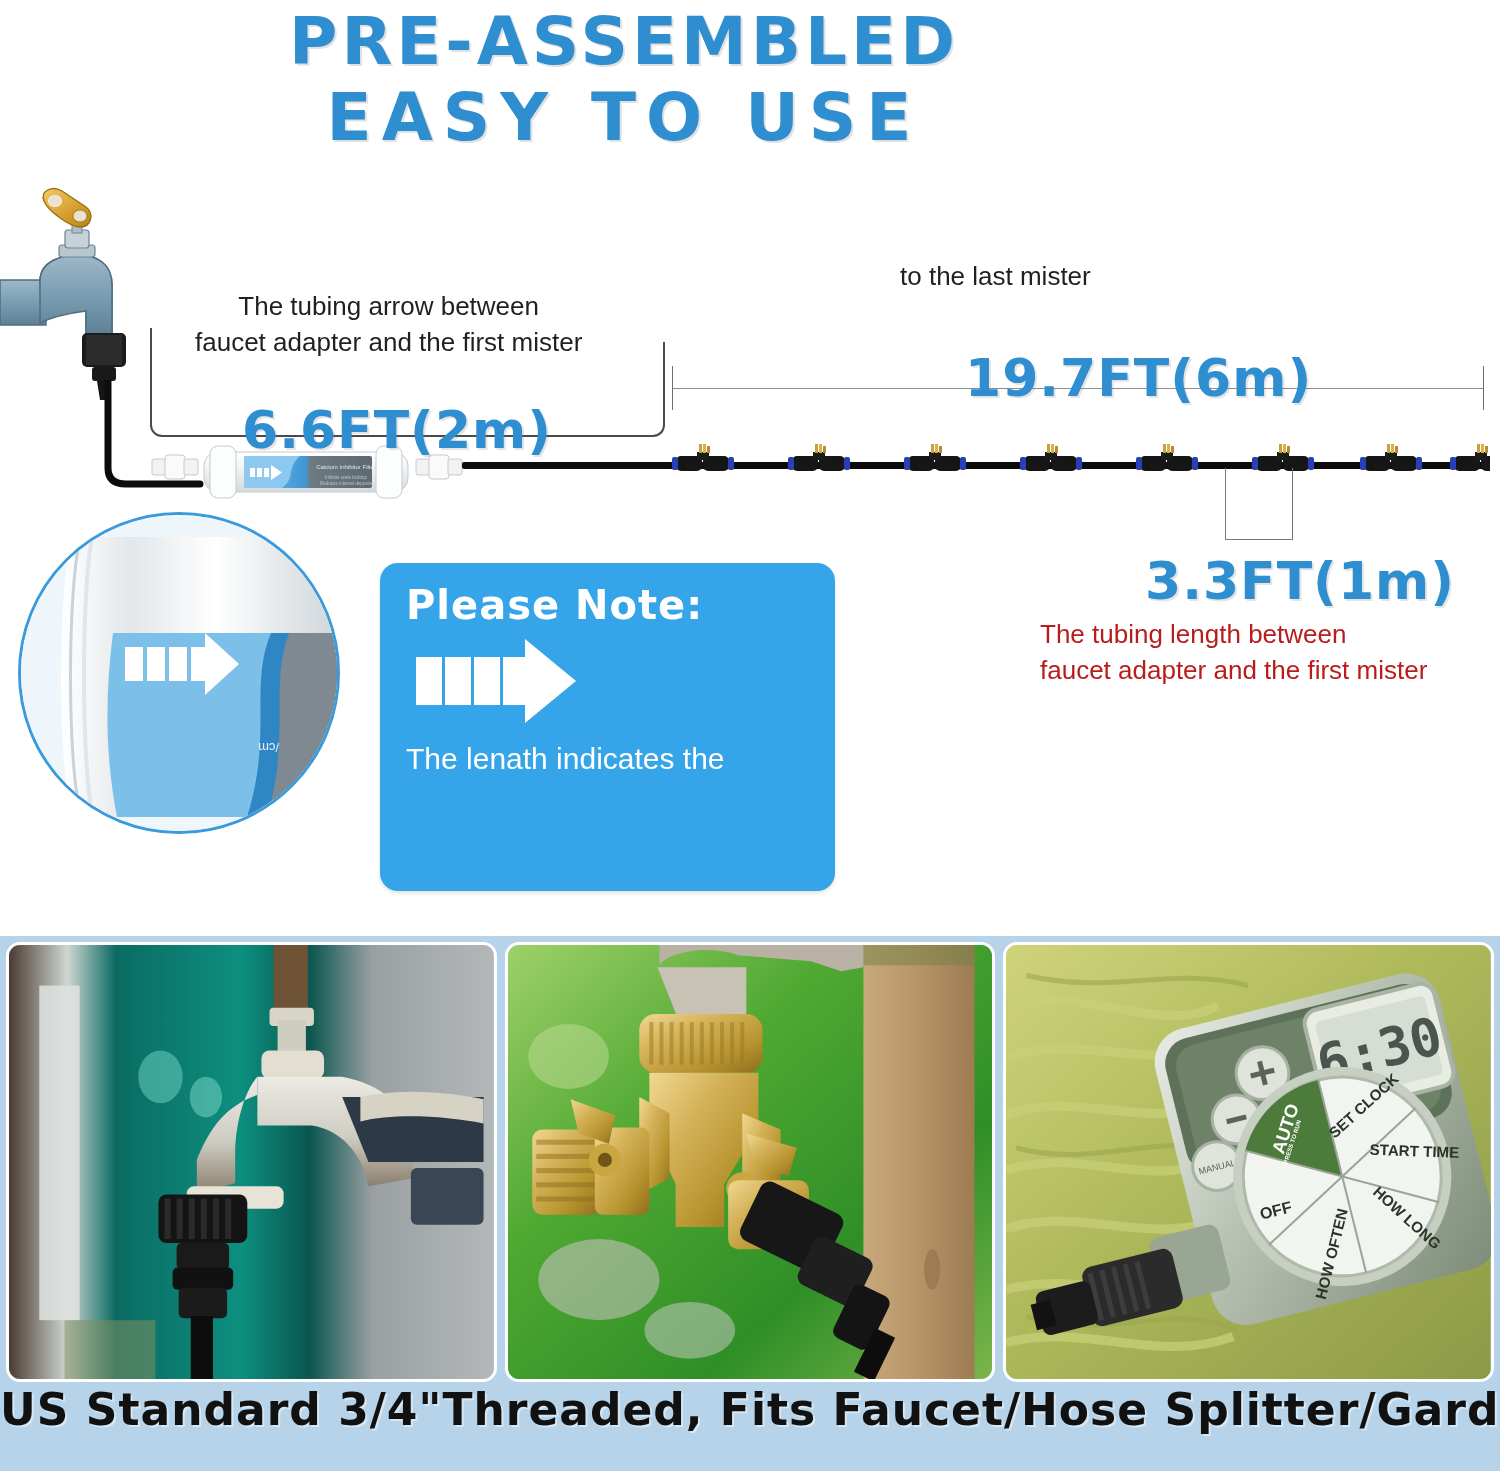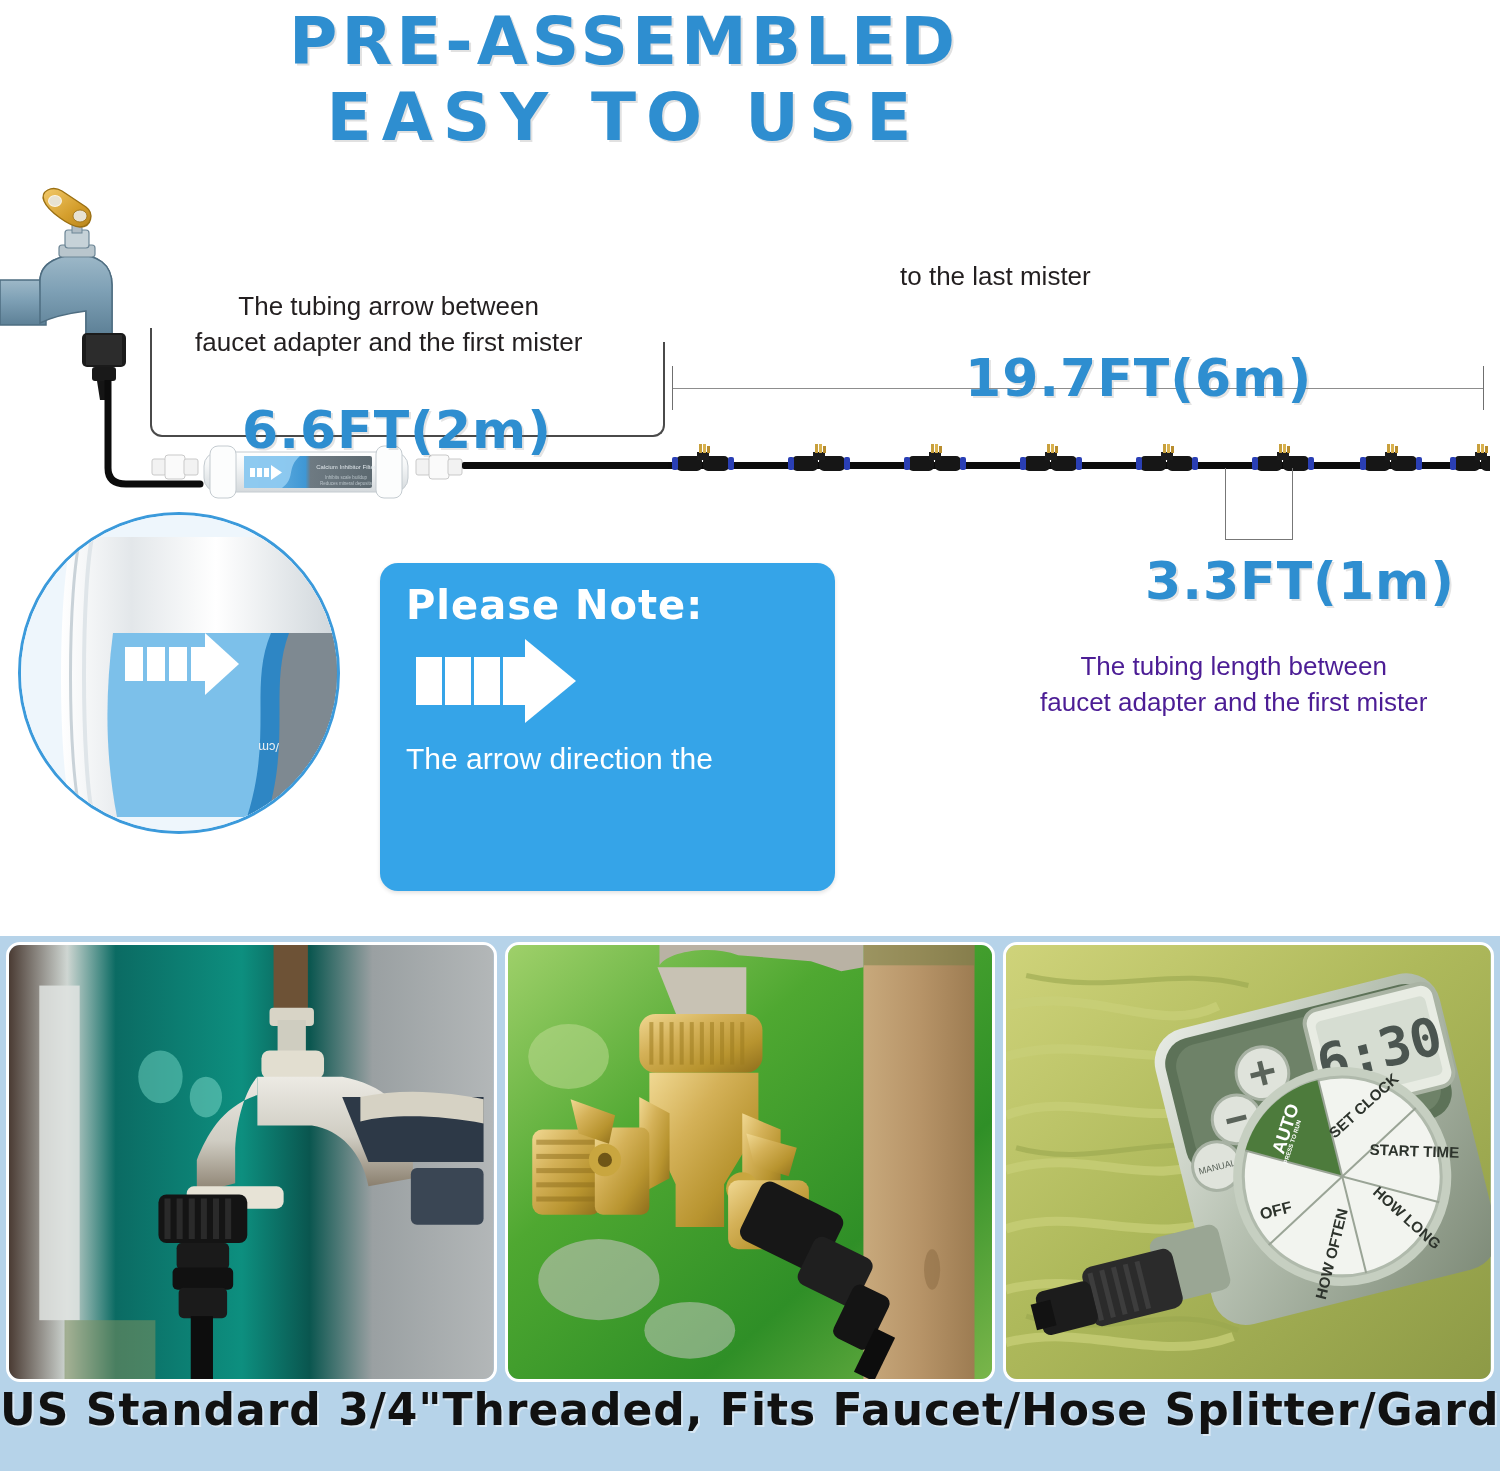--- a/index.html
+++ b/index.html
@@ -43,21 +43,21 @@
     white-space: nowrap; text-align: center;
   }
 
   #anno-left { left: 195px; top: 288px; }
   #dim-left  { position: absolute; left: 242px; top: 360px; margin-top: 41px; }
 
   #anno-right { left: 900px; top: 258px; }
   #dim-right  { position: absolute; left: 965px; top: 349px; }
 
   #dim-seg   { position: absolute; left: 1145px; top: 552px; }
-  #anno-seg  { position: absolute; left: 1040px; top: 648px; color:#4c1d95; font-size:26px; line-height:36px; text-align:center; white-space:nowrap;}
+  #anno-seg  { position: absolute; left: 1040px; top: 616px; color:#b91c1c; font-size:26px; line-height:36px; white-space:nowrap;}
 
   
   .bracket-left {
     position: absolute; left: 150px; top: 342px; width: 515px; height: 95px;
     border: 2px solid #4a4a4a; border-top: none;
     border-radius: 0 0 12px 12px;
   }
   .bracket-left:before {
     content:""; position:absolute; left:-2px; top:-14px; width:2px; height:14px; background:#4a4a4a;
   }
@@ -362,21 +362,21 @@
     <div class="note-title">Please  Note:</div>
     <div style="margin:8px 0 6px 10px">
       <svg width="210" height="88" viewBox="0 0 210 88">
         <rect x="0" y="20" width="26" height="48" fill="#fff"></rect>
         <rect x="29" y="20" width="26" height="48" fill="#fff"></rect>
         <rect x="58" y="20" width="26" height="48" fill="#fff"></rect>
         <rect x="87" y="20" width="22" height="48" fill="#fff"></rect>
         <path d="M109 2 L160 44 L109 86 Z" fill="#fff"></path>
       </svg>
     </div>
-    <div class="note-body">The arrow direction the</div>
+    <div class="note-body">The lenath indicates the</div>
   </div>
 
 </div>
 
 <div class="photo-band">
 
   <div class="photos">
 
     <div class="photo">
       <svg width="100%" height="100%" viewBox="0 0 480 428" preserveAspectRatio="none">

